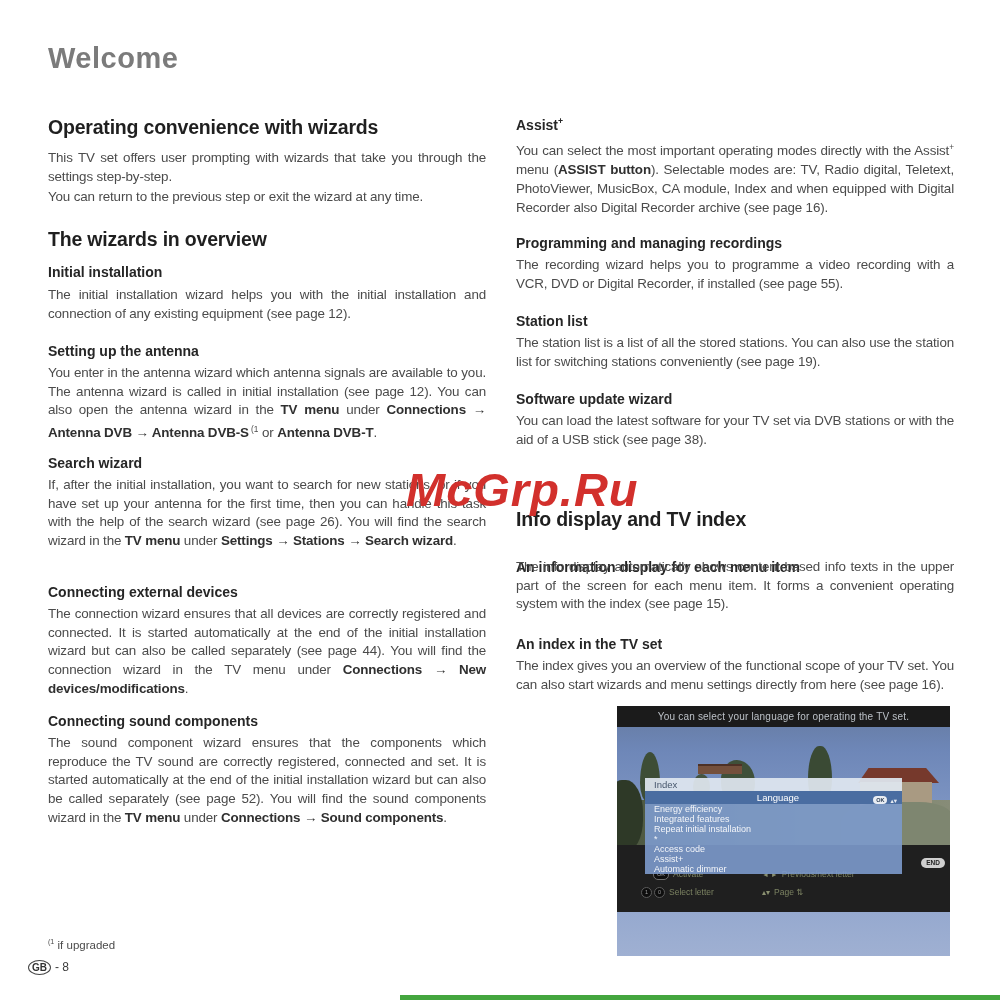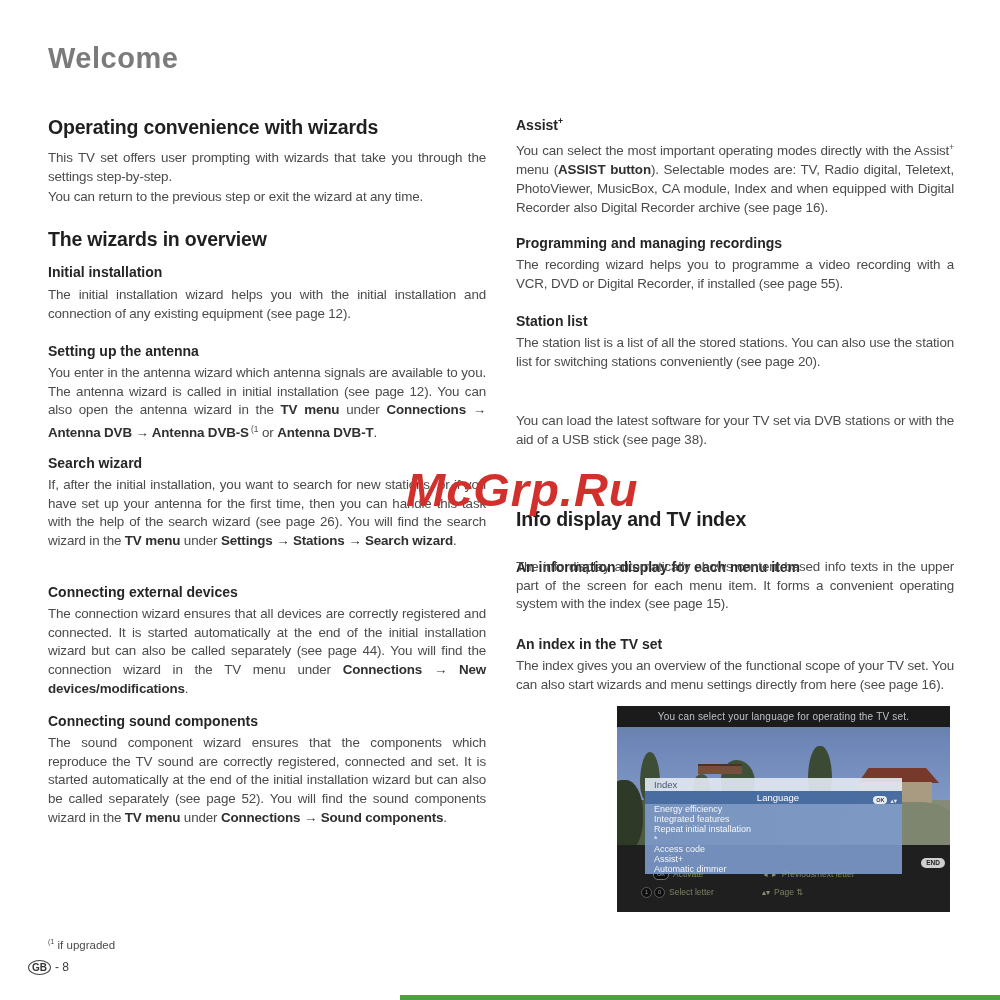--- a/index.html
+++ b/index.html
@@ -16,21 +16,21 @@
   .sup{font-size:.62em;vertical-align:super;letter-spacing:0;}
   .wm{position:absolute;left:406px;top:466px;font-size:47px;font-weight:bold;font-style:italic;
       color:#d2302c;z-index:40;letter-spacing:1px;line-height:1;}
   
   .footnote{font-size:11.5px;color:#4b4b4b;}
   .pageno{font-size:12px;color:#3c3c3c;}
   .gb{display:inline-block;border:1.4px solid #444;border-radius:50%;font-size:10px;font-weight:bold;
       padding:1px 3px;color:#333;margin-right:4px;}
   .greenstrip{left:400px;top:995px;width:600px;height:5px;background:#44a63e;}
   
-  .tv{position:absolute;left:617px;top:706px;width:333px;height:206px;overflow:hidden;
+  .tv{position:absolute;left:617px;top:706px;width:333px;height:250px;overflow:hidden;
       background:linear-gradient(180deg,#64799f 0%,#6e87b8 18%,#8aa0cb 60%,#9fb0d2 100%);}
   .tv-info{position:absolute;z-index:4;top:0;left:0;right:0;height:21px;background:#1b1b1b;
       color:#bcc1c7;font-size:10px;line-height:21px;text-align:center;letter-spacing:.2px;}
   .ground{position:absolute;z-index:1;left:0;top:94px;width:333px;height:45px;
       background:linear-gradient(90deg,#46513a 0%,#68735a 28%,#7b8468 62%,#878c78 100%);}
   .tree{position:absolute;z-index:1;}
   .t1{left:23px;top:46px;width:20px;height:50px;background:#3d4d36;border-radius:50% 50% 40% 40%/62% 62% 38% 38%;}
   .t2{left:76px;top:68px;width:17px;height:26px;background:#455440;border-radius:50%;}
   .t3{left:104px;top:54px;width:34px;height:42px;background:#3f5039;border-radius:52% 60% 48% 50%;}
   .t4{left:191px;top:40px;width:24px;height:56px;background:#3a4a34;border-radius:46% 46% 40% 40%/58% 58% 40% 40%;}
@@ -88,22 +88,23 @@
   <div class="abs L h3" style="top:713px;">Connecting sound components</div>
   <div class="abs L p" style="top:734px;"><span>The sound component wizard ensures that the components which reproduce the TV sound are correctly registered, connected and set. It is started automatically at the end of the initial installation wizard but can also be called separately (see page 52). You will find the sound components wizard in the </span><span class="b">TV menu</span><span> under </span><span class="b">Connections → Sound components</span><span>.</span></div>
 
   <div class="abs R h3" style="top:116px;"><span>Assist</span><span class="sup">+</span></div>
   <div class="abs R p" style="top:138px;"><span>You can select the most important operating modes directly with the Assist</span><span class="sup">+</span><span> menu (</span><span class="b">ASSIST button</span><span>). Selectable modes are: TV, Radio digital, Teletext, PhotoViewer, MusicBox, CA module, Index and when equipped with Digital Recorder also Digital Recorder archive (see page 16).</span></div>
 
   <div class="abs R h3" style="top:235px;">Programming and managing recordings</div>
   <div class="abs R p" style="top:256px;">The recording wizard helps you to programme a video recording with a VCR, DVD or Digital Recorder, if installed (see page 55).</div>
 
   <div class="abs R h3" style="top:313px;">Station list</div>
-  <div class="abs R p" style="top:334px;">The station list is a list of all the stored stations. You can also use the station list for switching stations conveniently (see page 20).</div>
+  <div class="abs R p" style="top:334px;">The station list is a list of all the stored stations. You can also use the station list for switching stations conveniently (see page 19).</div>
 
+  <div class="abs R h3" style="top:391px;">Software update wizard</div>
   <div class="abs R p" style="top:412px;">You can load the latest software for your TV set via DVB stations or with the aid of a USB stick (see page 38).</div>
 
   <div class="abs R h2" style="top:508px;">Info display and TV index</div>
 
   <div class="abs R h3" style="top:559px;">An information display for each menu item</div>
   <div class="abs R p" style="top:558px;">The info display automatically shows content-based info texts in the upper part of the screen for each menu item. It forms a convenient operating system with the index (see page 15).</div>
 
   <div class="abs R h3" style="top:636px;">An index in the TV set</div>
   <div class="abs R p" style="top:657px;">The index gives you an overview of the functional scope of your TV set. You can also start wizards and menu settings directly from here (see page 16).</div>
 

